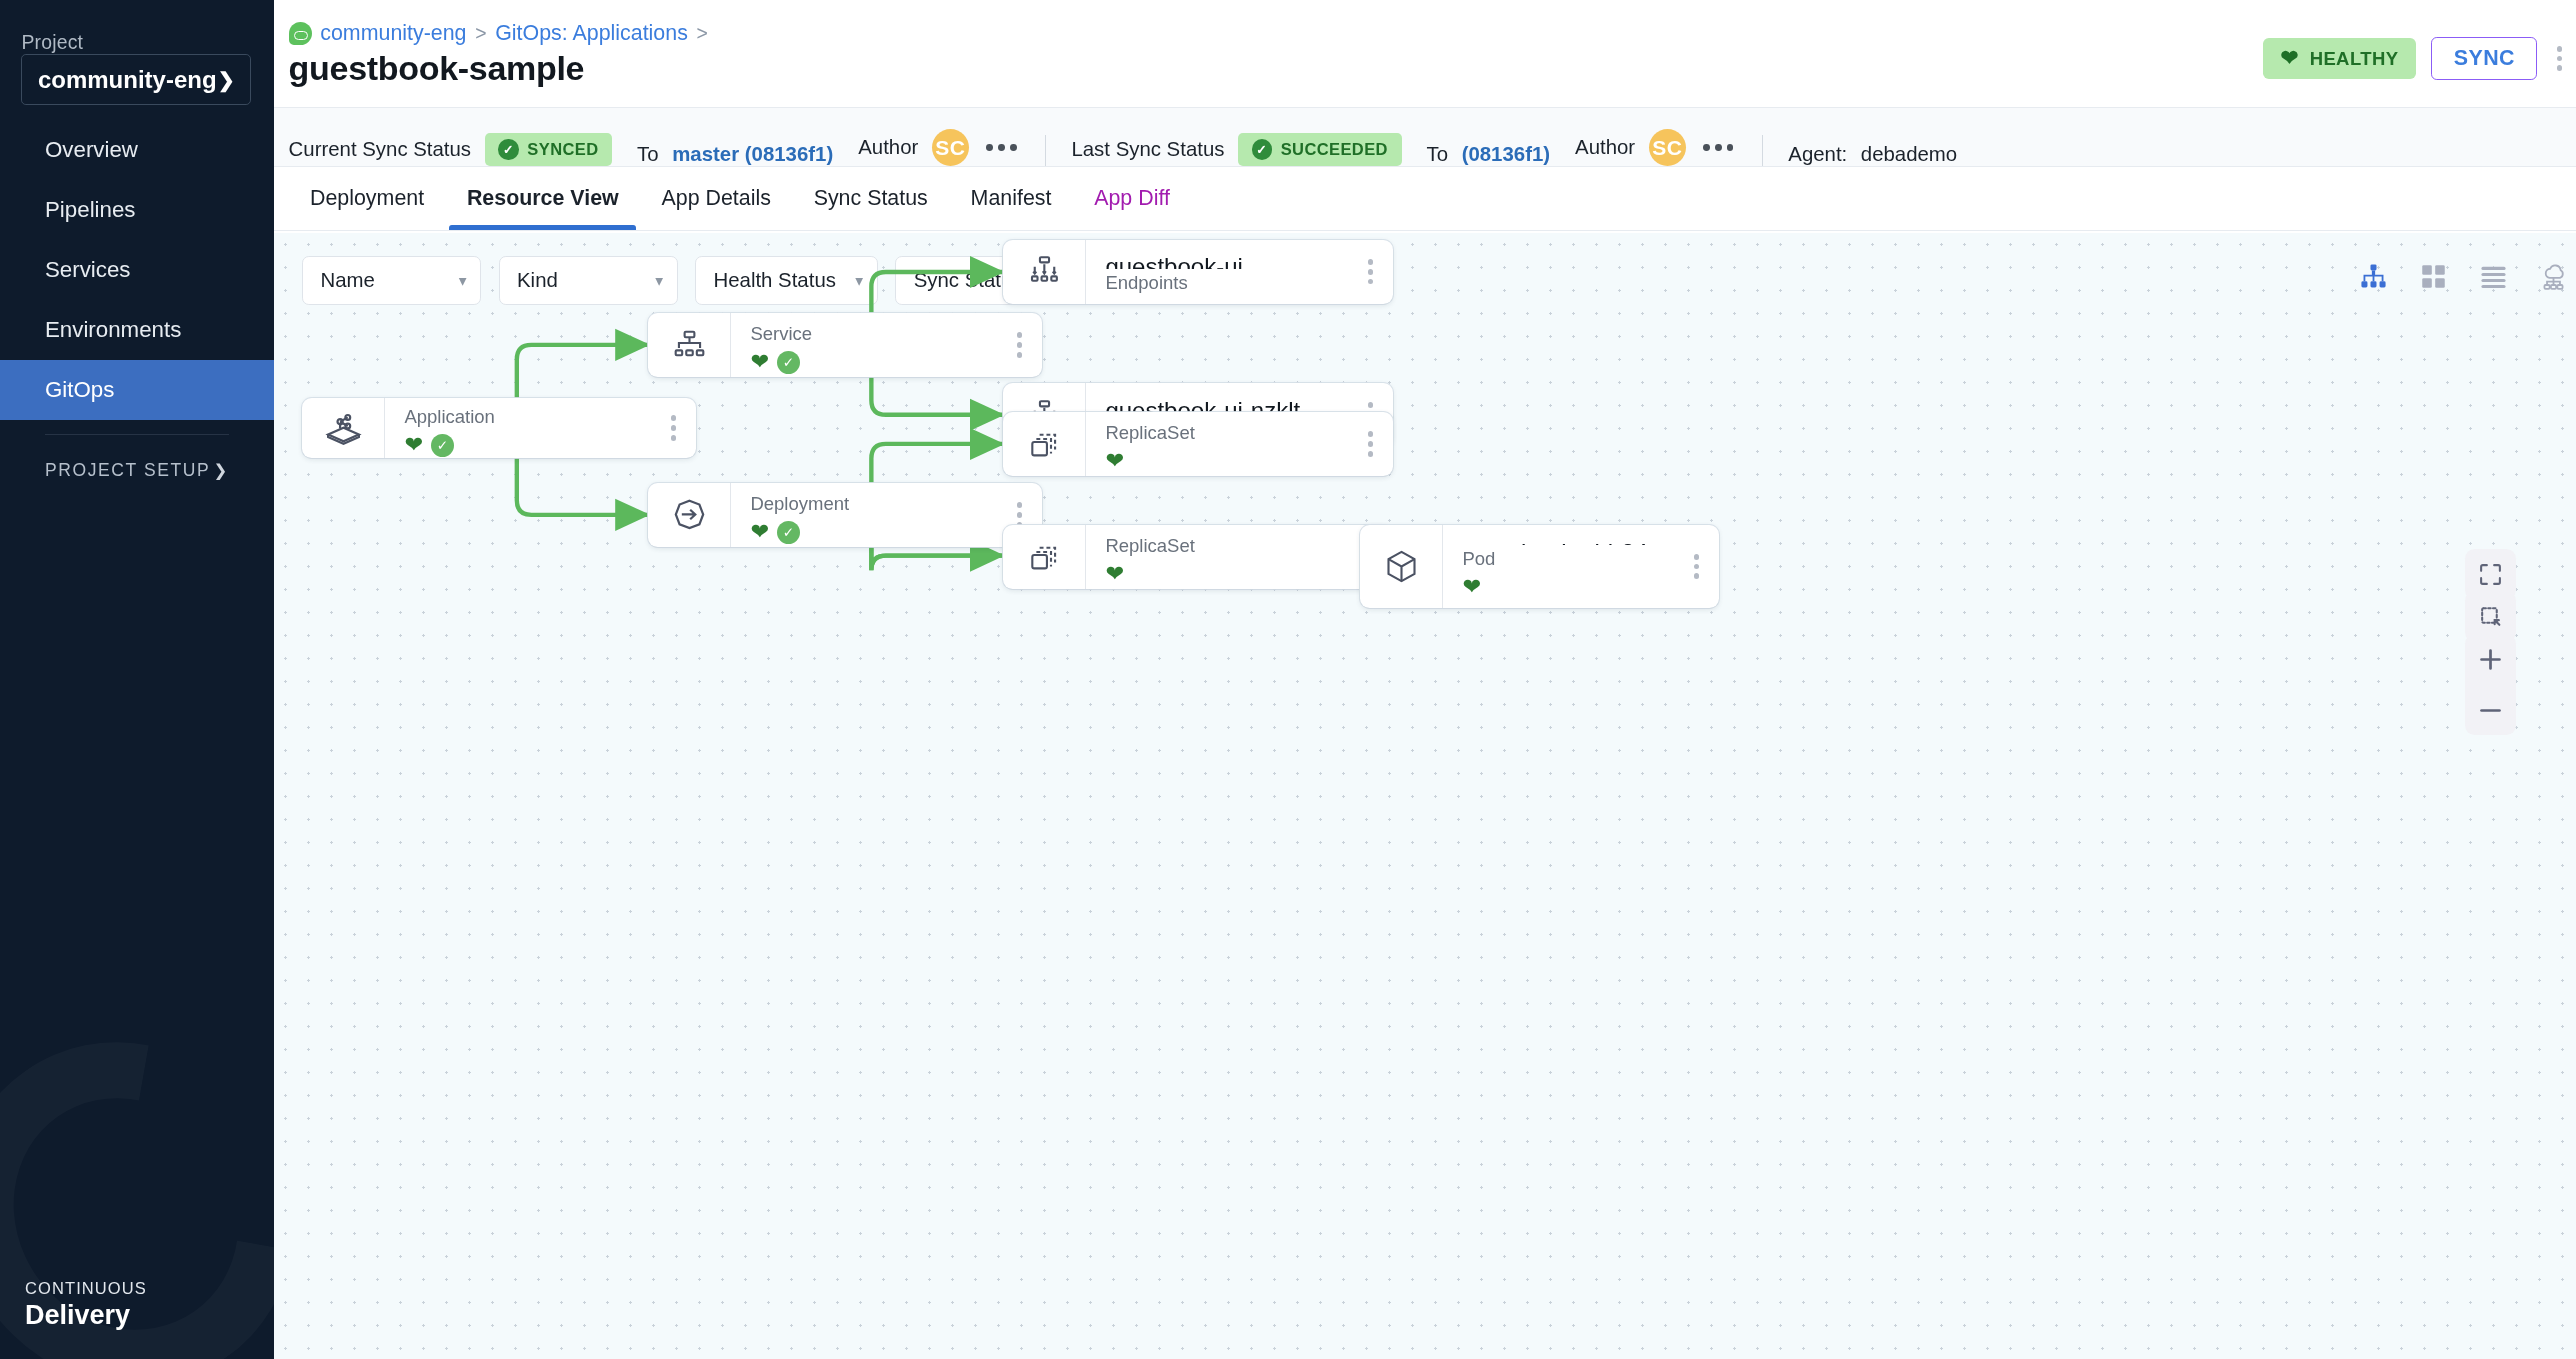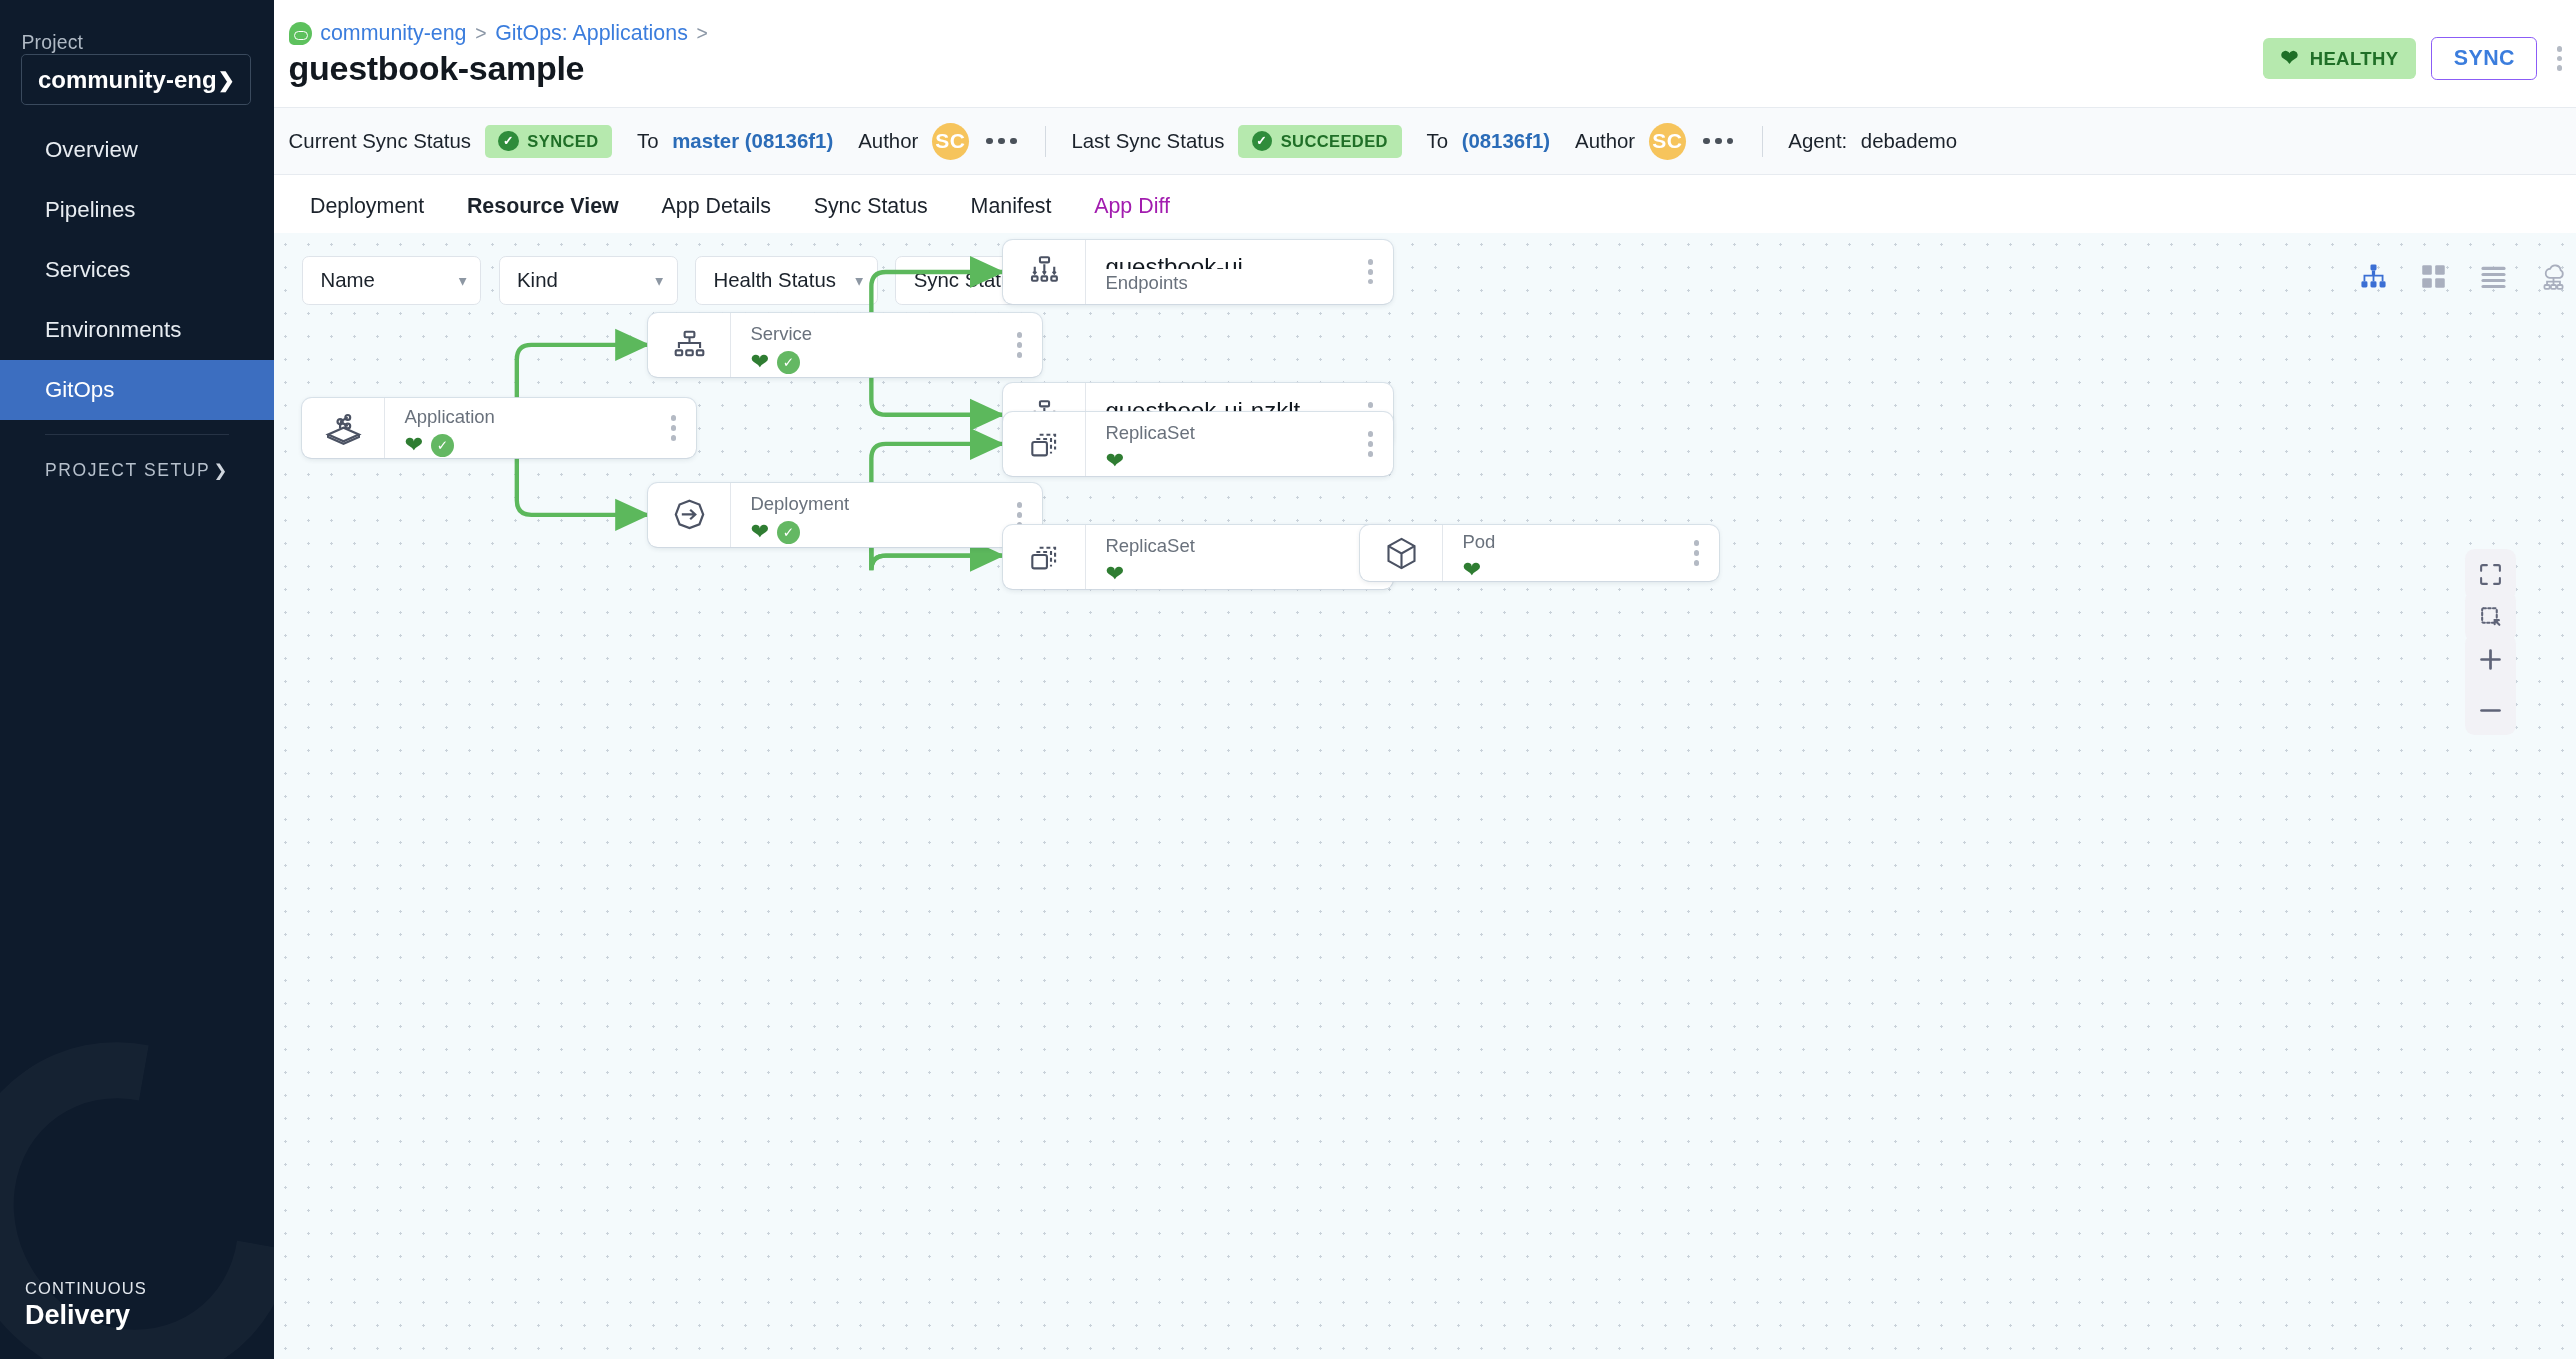--- a/index.html
+++ b/index.html
@@ -107,23 +107,23 @@
     font-size: 21.4px; font-weight: bold; letter-spacing: 0.4px;
     cursor: pointer;
   }
   .kebab-v {
     display: flex; flex-direction: column; gap: 3.9px; cursor: pointer;
     padding: 3.9px;
   }
   .kebab-v i { width: 5.8px; height: 5.8px; border-radius: 50%; background: #b4bac4; display:block;}
 
   .statusbar {
-    height: 68px; background: #f8fafc; border-top: 1px solid #e7ebf0;
+    height: 60px; background: #f8fafc; border-top: 1px solid #e7ebf0;
     border-bottom: 1px solid #e7ebf0;
-    display: flex; align-items: center; gap: 0; padding-left: 14.6px;
+    display: flex; align-items: flex-end; gap: 0; padding-left: 14.6px;
     font-size: 20.4px; color: #1b222b;
   }
   .sb-item { display:flex; align-items:center; gap: 13.6px; }
   .pill {
     border-radius: 4.9px; height: 33px; padding: 0 13.6px;
     display: flex; align-items: center; gap: 8.7px;
     font-size: 16.5px; font-weight: bold; letter-spacing: 0.4px;
     background: #b6e9ae; color: #1f6f27;
   }
   .pill .chk {
@@ -621,21 +621,21 @@
         </div>
         <div class="node-kebab">
           <span class="kebab-v">
               <i></i>
               <i></i>
               <i></i>
             </span>
         </div>
       </div>
 
-      <div class="node" style="left:1086px; top:292px; width:359px; height:56px;">
+      <div class="node" style="left:1086px; top:292px; width:359px; height:83px;">
         <div class="node-ic">
           <svg width="39" height="39" viewBox="0 0 24 24" fill="none" stroke="#4b5263" stroke-width="1.3">
             <path d="M12 3 L20 7.5 L20 16.5 L12 21 L4 16.5 L4 7.5 Z"></path>
             <path d="M4 7.5 L12 12 L20 7.5 M12 12 L12 21"></path>
           </svg>
         </div>
         <div class="node-body">
           <div class="node-name">guestbook-ui-b848d5d9...</div>
           <div class="node-kind">Pod</div>
           <div class="node-status">

